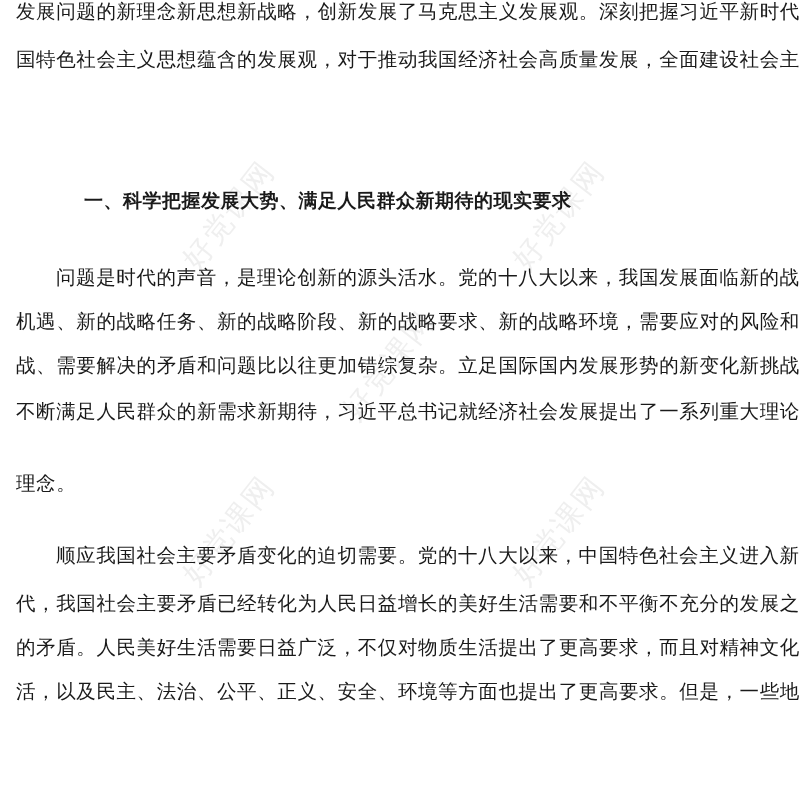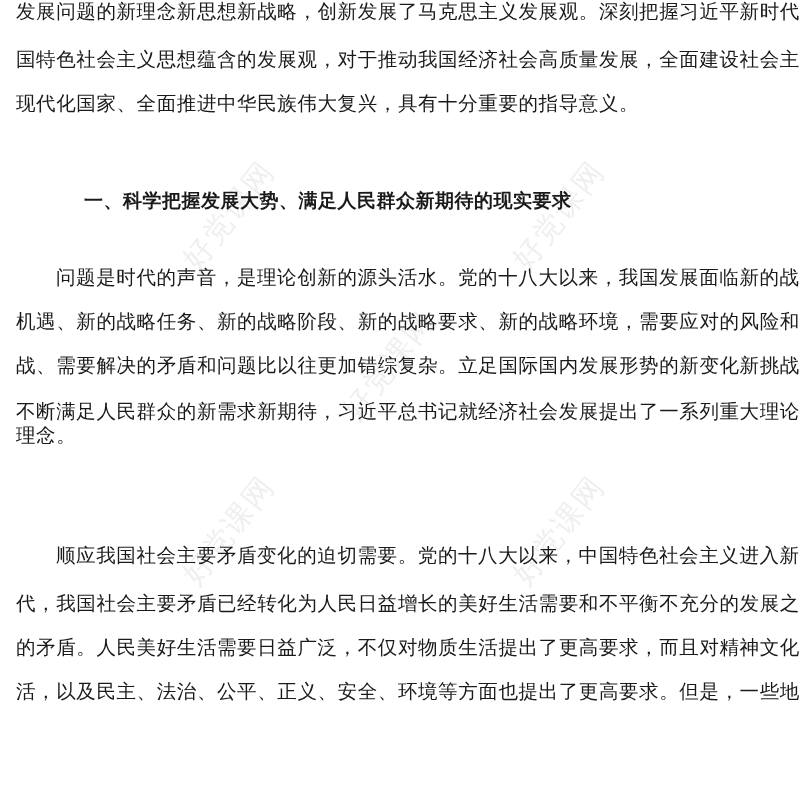--- a/index.html
+++ b/index.html
@@ -71,29 +71,28 @@
 <div class="page">
 
   <div class="watermark" style="left:165px; top:195px;">好党课网</div>
   <div class="watermark" style="left:495px; top:195px;">好党课网</div>
   <div class="watermark" style="left:325px; top:345px;">好党课网</div>
   <div class="watermark" style="left:165px; top:510px;">好党课网</div>
   <div class="watermark" style="left:495px; top:510px;">好党课网</div>
 
   <div class="line" style="top:0px;">发展问题的新理念新思想新战略，创新发展了马克思主义发展观。深刻把握习近平新时代中</div>
   <div class="line" style="top:48px;">国特色社会主义思想蕴含的发展观，对于推动我国经济社会高质量发展，全面建设社会主义</div>
-  <div class="line last" style="top:92px;">现代化国家、全面推进中华民族伟大复兴，具有十分重要的指导意义。</div>
 
   <div class="heading" style="top:188px;margin-left:28px;">一、科学把握发展大势、满足人民群众新期待的现实要求</div>
 
   <div class="line indent" style="top:266px;">问题是时代的声音，是理论创新的源头活水。党的十八大以来，我国发展面临新的战略</div>
   <div class="line" style="top:310px;">机遇、新的战略任务、新的战略阶段、新的战略要求、新的战略环境，需要应对的风险和挑</div>
   <div class="line" style="top:354px;">战、需要解决的矛盾和问题比以往更加错综复杂。立足国际国内发展形势的新变化新挑战，</div>
   <div class="line" style="top:400px;">不断满足人民群众的新需求新期待，习近平总书记就经济社会发展提出了一系列重大理论和</div>
-  <div class="line last" style="top:424px;">理念。</div>
+  <div class="line last" style="top:472px;">理念。</div>
 
   <div class="line indent" style="top:544px;">
     <span class="bold-lead">顺应我国社会主要矛盾变化的迫切需要。</span><span>党的十八大以来，中国特色社会主义进入新时</span>
   </div>
   <div class="line" style="top:592px;">代，我国社会主要矛盾已经转化为人民日益增长的美好生活需要和不平衡不充分的发展之间</div>
   <div class="line" style="top:636px;">的矛盾。人民美好生活需要日益广泛，不仅对物质生活提出了更高要求，而且对精神文化生</div>
   <div class="line" style="top:680px;">活，以及民主、法治、公平、正义、安全、环境等方面也提出了更高要求。但是，一些地方</div>
 
 </div>
 

